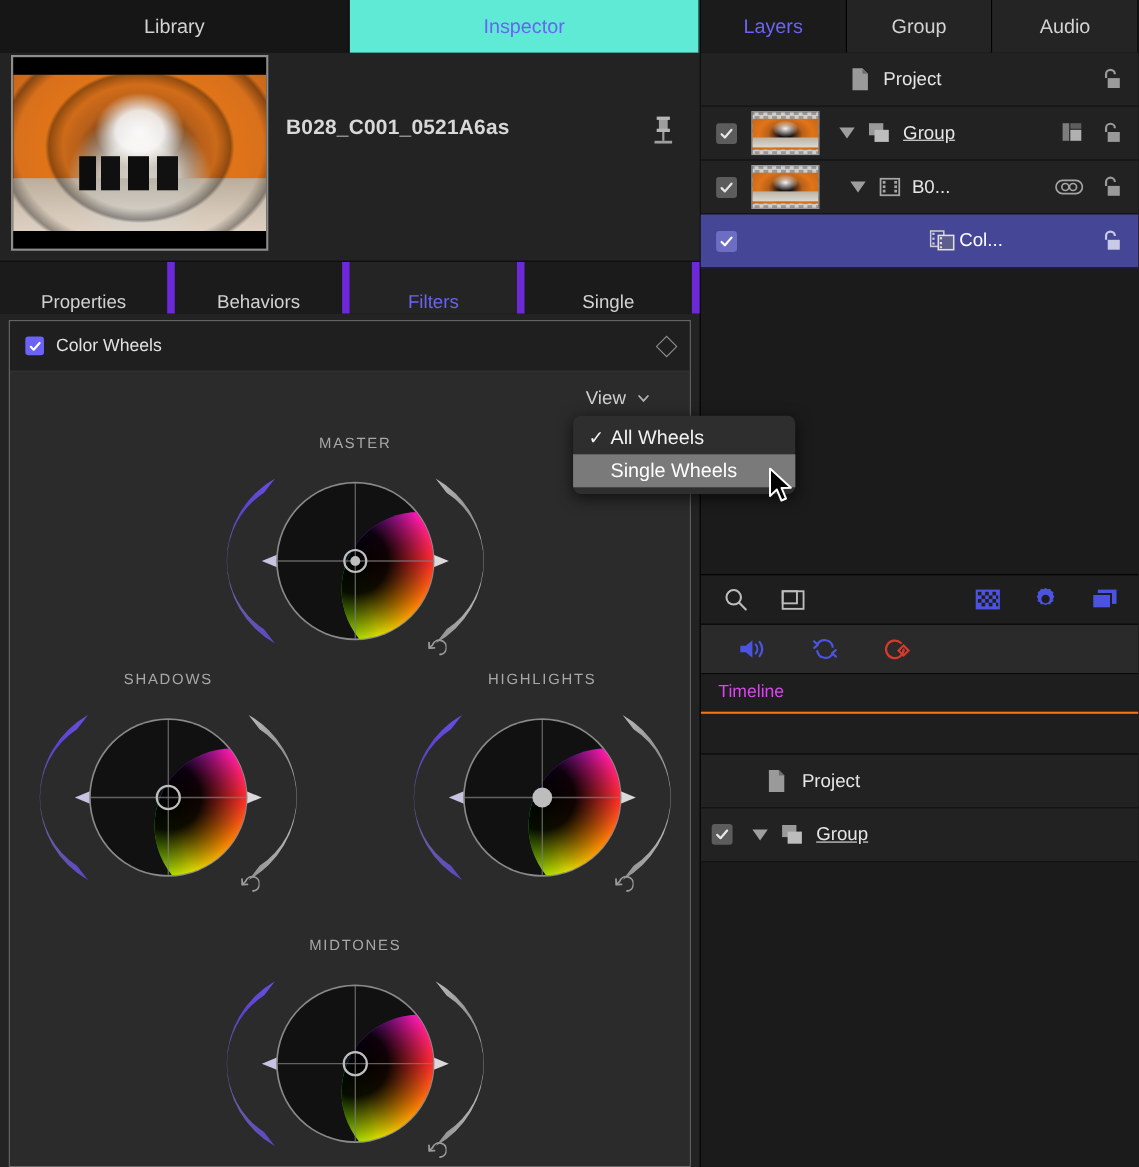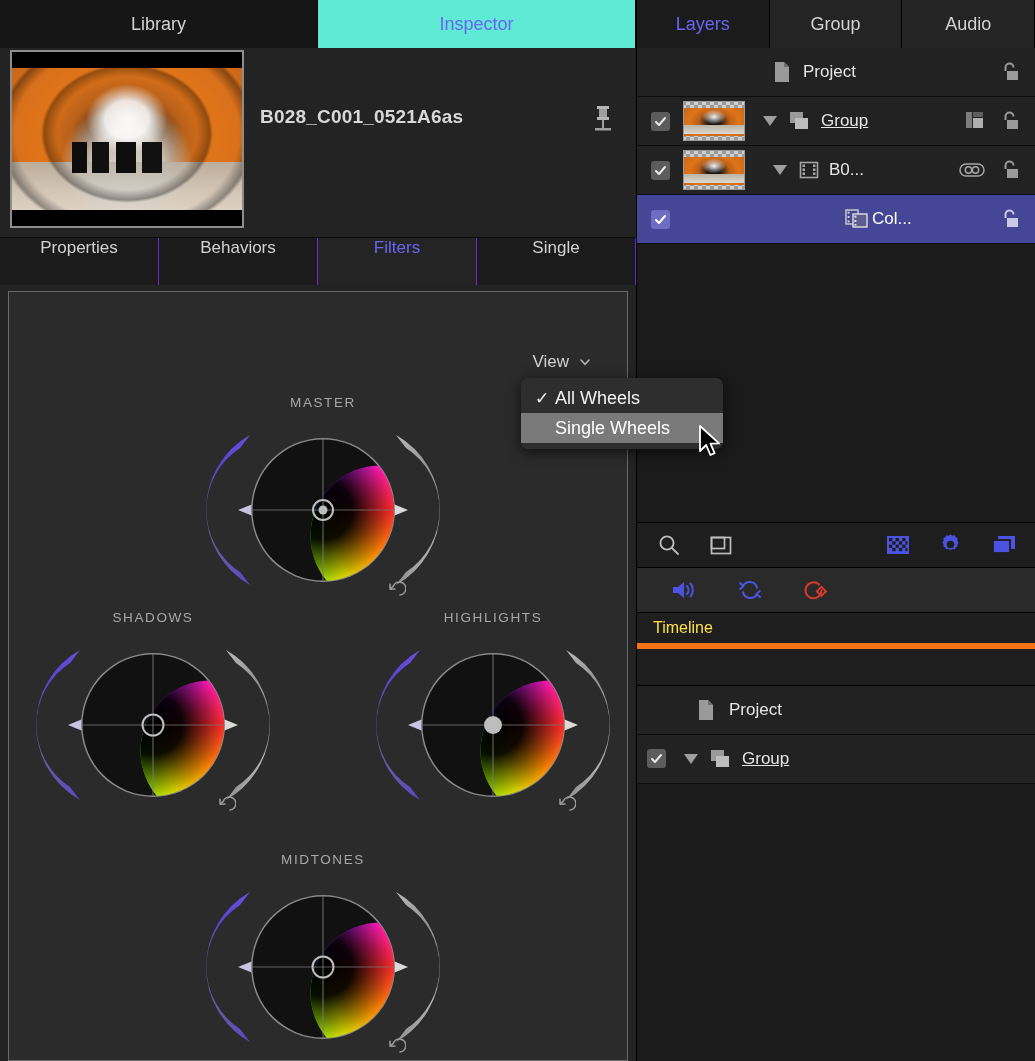--- a/index.html
+++ b/index.html
@@ -42,22 +42,22 @@
                  background: linear-gradient(180deg,#b9b2a6 0%, #d2cdc4 60%, #ded9d1 100%); opacity:.92;}
   .thumb-arch { position:absolute; inset:0;
                 background: radial-gradient(ellipse 78% 102% at 50% 46%, transparent 0 38%, rgba(0,0,0,0.0) 38% 39%, rgba(0,0,0,0.35) 46%, rgba(0,0,0,0.0) 48%),
                             radial-gradient(ellipse 94% 120% at 50% 46%, transparent 0 52%, rgba(0,0,0,0.35) 58%, rgba(0,0,0,0) 60%);}
   .clip-title { font-size: 19px; font-weight: bold; color: #d8d8d8;
                 position: absolute; left: 260px; top: 58px; letter-spacing: 0.2px; }
   .pin-btn { position: absolute; right: 18px; top: 55px; width: 30px; height: 34px;
              display: flex; align-items: center; justify-content: center; }
 
   .sub-tabs { display: flex; height: 47px; flex: 0 0 47px; background: #141414; }
-  .sub-tab { flex: 1; display: flex; align-items: flex-start; justify-content: center;
-             font-size: 17px; color: #d2d2d2; background: #242424; border-right: 1px solid #6d28d9; }
+  .sub-tab { flex: 1; display: flex; align-items: flex-end; justify-content: center;
+             font-size: 17px; color: #d2d2d2; background: #242424; border-right: 7px solid #6d28d9; }
   .sub-tab.dim { background: #1b1b1b; }
   .sub-tab.active-blue { color: #6b63f5; background: #242424; }
 
   .filter-panel { margin: 6px 8px 0 8px; border: 1px solid #6a6a6a;
                   background: #2b2b2b; flex: 1; position: relative; overflow: hidden; }
   .filter-head { height: 46px; background: #1f1f1f; display: flex; align-items: center;
                  padding: 0 14px; border-bottom: 1px solid #3a3a3a; }
   .chk { width: 17px; height: 17px; border-radius: 3px; background: #6b63f5;
          display: inline-flex; align-items: center; justify-content: center; flex: 0 0 17px; }
   .chk svg { display: block; }
@@ -122,21 +122,21 @@
   .layers-fill { flex: 1; background: #1b1b1b; }
 
   .tool-bar { height: 46px; flex: 0 0 46px; background: #1e1e1e; display: flex; align-items: center;
               border-top: 1px solid #000; border-bottom: 1px solid #000; }
   .tool-bar .lead { display: flex; align-items: center; gap: 28px; padding-left: 20px; }
   .tool-bar .trail { margin-left: auto; display: flex; align-items: center; gap: 28px; padding-right: 18px; }
   .tool-bar2 { height: 45px; flex: 0 0 45px; background: #2a2a2a; display: flex; align-items: center;
                gap: 38px; padding-left: 34px; border-bottom: 1px solid #000; }
 
   .timeline-hdr { height: 36px; flex: 0 0 36px; background: #1e1e1e; display: flex; align-items: center;
-                  padding-left: 16px; font-size: 16px; color: #fde047; border-bottom: 6px solid #f97316; text-align: center; }
+                  padding-left: 16px; font-size: 16px; color: #d946ef; border-bottom: 2px solid #f97316; text-align: center; }
   .tl-blank { height: 37px; flex: 0 0 37px; background: #1e1e1e; border-bottom: 1px solid #000; }
   .tl-row { height: 49px; display: flex; align-items: center; background: #222;
             border-bottom: 1px solid #0d0d0d; }
   .tl-row.project { justify-content: flex-start; }
   .tl-pad { width: 60px; }
   .tl-rest { flex: 1; background: #1b1b1b; }
 </style>
 </head>
 <body>
 
@@ -182,20 +182,29 @@
       </div>
       <div class="sub-tab active-blue">
         <span>Filters</span>
       </div>
       <div class="sub-tab dim">
         <span>Single</span>
       </div>
     </div>
 
     <div class="filter-panel">
+      <div class="filter-head">
+        <span class="chk">
+          <svg width="12" height="12" viewBox="0 0 12 12">
+              <path d="M2 6.3 L4.6 8.9 L10 2.8" stroke="#fff" stroke-width="2" fill="none" stroke-linecap="round" stroke-linejoin="round"></path>
+            </svg>
+        </span>
+        <span class="filter-title">Color Wheels</span>
+        <span class="kf-diamond"></span>
+      </div>
 
       <div class="filter-body">
 
         <div class="view-row">
           <span>View</span>
           <svg class="chev" viewBox="0 0 12 12">
             <path d="M2 4 L6 8.4 L10 4" stroke="#b4b4b4" stroke-width="1.6" fill="none" stroke-linecap="round"></path>
           </svg>
         </div>
 

